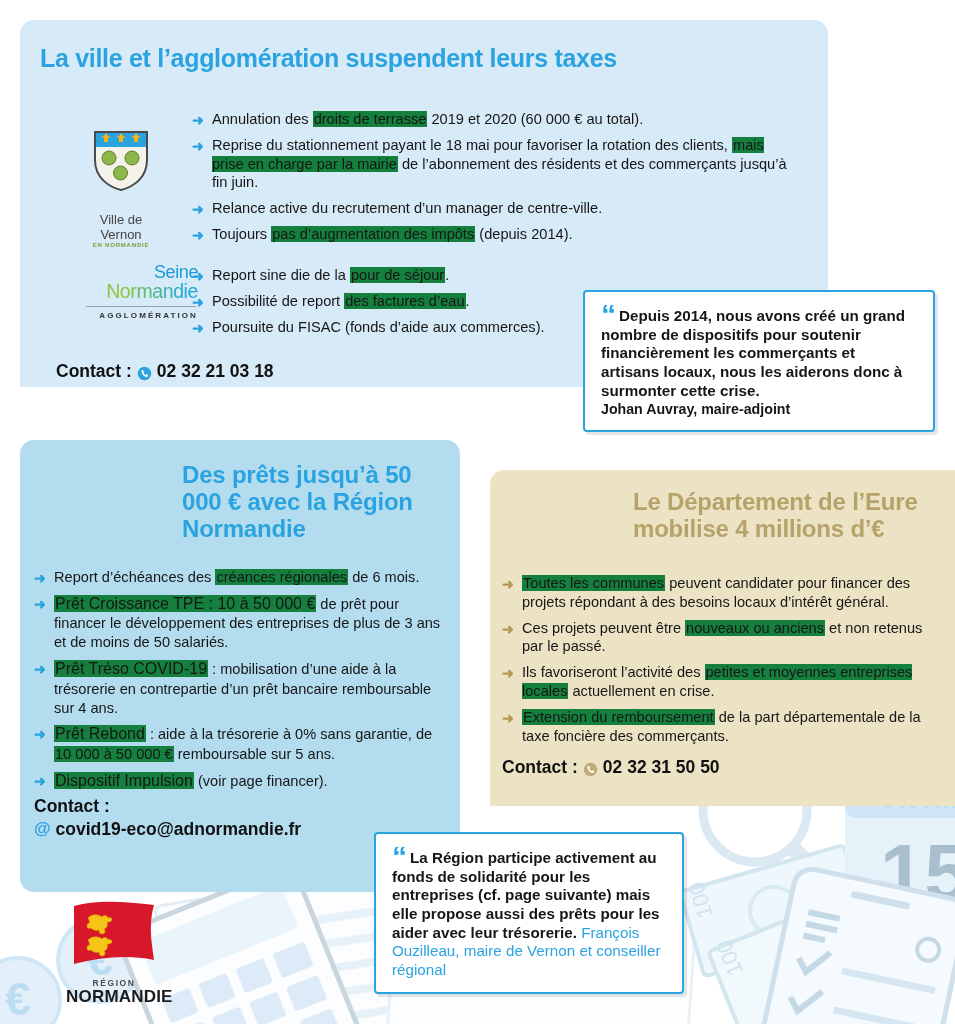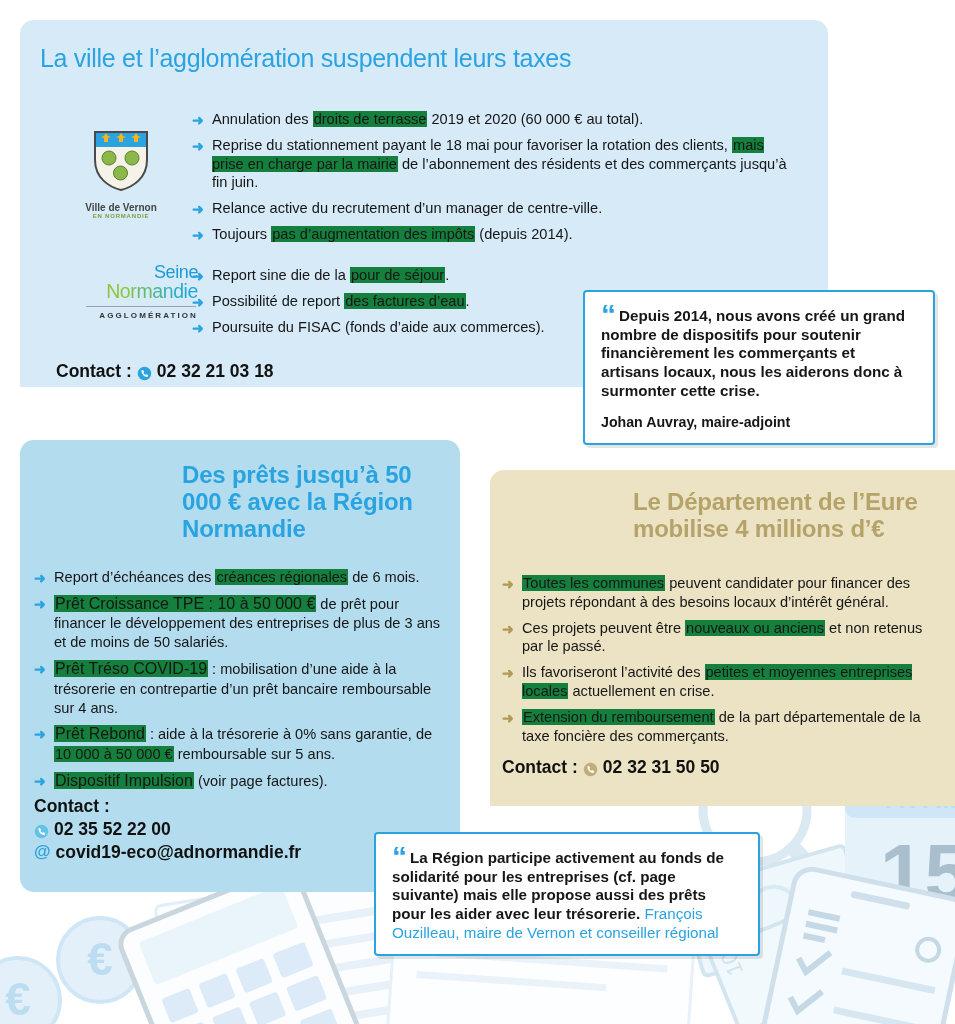--- a/index.html
+++ b/index.html
@@ -29,21 +29,21 @@
   }
   #panel-eure {
     left: 490px; top: 470px; width: 492px; height: 336px;
     background: #ece3c4;
     border-radius: 14px 14px 14px 0;
   }
 
   
   .panel-title {
     color: #2aa3e0;
-    font-weight: normal;
+    font-weight: bold;
     letter-spacing: -0.3px;
   }
   #city-title { font-size: 25px; padding: 24px 0 0 20px; }
 
   .side-title {
     font-size: 24px; font-weight: bold; line-height: 1.13;
     letter-spacing: -0.2px;
   }
   #region-title { color: #2aa3e0; }
   #eure-title { color: #b5a36a; }
@@ -93,25 +93,25 @@
     font-size: 15.2px; line-height: 1.23; font-weight: bold;
     color: #161616;
   }
   .qmark {
     color: #2aa3e0; font-size: 30px; font-weight: bold;
     line-height: 0.6; letter-spacing: -1px;
     vertical-align: -4px; margin-right: 4px;
   }
   .qattr { color: #2aa3e0; font-weight: normal; }
   #quote-auvray { left: 583px; top: 290px; width: 352px; }
-  #quote-ouzilleau { left: 374px; top: 832px; width: 386px; }
+  #quote-ouzilleau { left: 374px; top: 832px; width: 310px; }
 
   
   #logo-vernon { position: absolute; left: 58px; top: 110px; width: 86px; text-align: center; }
-  .vernon-caption { font-size: 10px; color: #444; margin-top: 6px; font-weight: 700;}
+  .vernon-caption { font-size: 13px; color: #444; margin-top: 16px; font-weight: 400;}
   .vernon-sub { font-size: 6px; color: #7f9b3a; letter-spacing: 0.8px; font-weight: bold; }
 
   #logo-sna { position: absolute; left: 44px; top: 243px; width: 114px; text-align: right; margin-left: 20px; }
   .sna-seine { font-size: 18px; color: #1b9bd8; letter-spacing: -0.4px; line-height: 1; }
   .sna-norm  { font-size: 19.5px; letter-spacing: -0.4px; line-height: 1.05; }
   .sna-rule  { height: 1px; background: #9aa3a8; margin: 5px 2px 4px 2px; }
   .sna-agglo { font-size: 8px; letter-spacing: 2.1px; color: #333; font-weight: bold; }
 
   #logo-normandie { position: absolute; left: 46px; top: 460px; width: 96px; text-align: center; }
   .nor-region { font-size: 8.5px; letter-spacing: 1.6px; color: #4a4a4a; font-weight: bold; margin-top:2px;}
@@ -283,46 +283,48 @@
         </span>
         <span>02 32 21 03 18</span>
       </div>
     </div>
   </section>
 
   <div class="quote" id="quote-auvray">
     <p>
       <span class="qmark">“</span><span>Depuis 2014, nous avons créé un grand nombre de dispositifs pour soutenir financièrement les commerçants et artisans locaux, nous les aiderons donc à surmonter cette crise.</span>
     </p>
-    <p class="qattr" style="font-size:14.2px;line-height:1.2;margin-top:14px;">Johan Auvray, maire-adjoint</p>
+    <p class="qattr" style="font-size:14.2px;line-height:1.2;margin-top:1px;">Johan Auvray, maire-adjoint</p>
   </div>
 
   <section class="panel" id="panel-region">
+    <div id="logo-normandie">
+      <svg width="92" height="72" viewBox="0 0 92 72">
+        <path d="M6 6 C30 -1 60 2 86 5 C80 26 84 44 86 60 C58 54 30 58 6 64 Z" fill="#d9172b"></path>
+        <g fill="#f5c518" stroke="#d9a800" stroke-width="0.6">
+          <path d="M20 18 c4-4 10-4 14-1 c2-2 5-2 6 1 c2-1 4 0 4 2 c-1 2-3 2-5 2 c1 3 0 6-3 7 c2 2 1 5-2 5 c-2 0-3-2-3-4 c-3 1-6 0-8-2 c-2 1-4 0-4-2 c0-2 1-3 3-3 c-1-2-1-4 -2-5 Z"></path>
+          <path d="M20 40 c4-4 10-4 14-1 c2-2 5-2 6 1 c2-1 4 0 4 2 c-1 2-3 2-5 2 c1 3 0 6-3 7 c2 2 1 5-2 5 c-2 0-3-2-3-4 c-3 1-6 0-8-2 c-2 1-4 0-4-2 c0-2 1-3 3-3 c-1-2-1-4 -2-5 Z"></path>
+        </g>
+      </svg>
+      <div class="nor-region">RÉGION</div>
+      <div class="nor-name">NORMANDIE</div>
+    </div>
 
     <h2 class="side-title" id="region-title" style="position:absolute;left:162px;top:21px;width:260px;">Des prêts jusqu’à 50 000 € avec la Région Normandie</h2>
 
     <ul class="blist" id="region-bullets" style="position:absolute;left:14px;top:128px;width:418px;">
         <li class="bitem"><span class="arw arw-blue">➜</span><span>Report d’échéances des </span><mark>créances régionales</mark><span> de 6 mois.</span></li>
         <li class="bitem"><span class="arw arw-blue">➜</span><mark class="big">Prêt Croissance TPE : 10 à 50 000 €</mark><span> de prêt pour financer le développement des entreprises de plus de 3 ans et de moins de 50 salariés.</span></li>
         <li class="bitem"><span class="arw arw-blue">➜</span><mark class="big">Prêt Tréso COVID-19</mark><span> : mobilisation d’une aide à la trésorerie en contrepartie d’un prêt bancaire remboursable sur 4 ans.</span></li>
         <li class="bitem"><span class="arw arw-blue">➜</span><mark class="big">Prêt Rebond</mark><span> : aide à la trésorerie à 0% sans garantie, de </span><mark>10 000 à 50 000 €</mark><span> remboursable sur 5 ans.</span></li>
-        <li class="bitem"><span class="arw arw-blue">➜</span><mark class="big">Dispositif Impulsion</mark><span> (voir page factures).</span></li>
+        <li class="bitem"><span class="arw arw-blue">➜</span><mark class="big">Dispositif Impulsion</mark><span> (voir page financer).</span></li>
       </ul>
 
     <div class="contact" style="position:absolute;left:14px;top:355px;">
       <div>Contact :</div>
-      <div class="line">
-        <span class="ico-circle">
-          <svg width="15" height="15" viewBox="0 0 16 16">
-              <circle cx="8" cy="8" r="7.2" fill="#63c2e8"></circle>
-              <path d="M5 4.6c.5-.5 1.2-.4 1.6.1l.7 1c.3.4.2.8-.1 1.1l-.5.4c.5 1 1.3 1.8 2.3 2.3l.4-.5c.3-.3.7-.4 1.1-.1l1 .7c.5.4.6 1.1.1 1.6-.8.8-2 .6-3.5-.4-1.5-1-2.9-2.6-3.1-4C4.8 5.9 4.7 5 5 4.6z" fill="#fff"></path>
-            </svg>
-        </span>
-        <span>02 35 52 22 00</span>
-      </div>
       <div class="line">
         <span class="ico-at c-blue">@</span>
         <span>covid19-eco@adnormandie.fr</span>
       </div>
     </div>
   </section>
 
   <section class="panel" id="panel-eure">
 
     <h2 class="side-title" id="eure-title" style="position:absolute;left:143px;top:18px;width:290px;">Le Département de l’Eure mobilise 4 millions d’€</h2>

